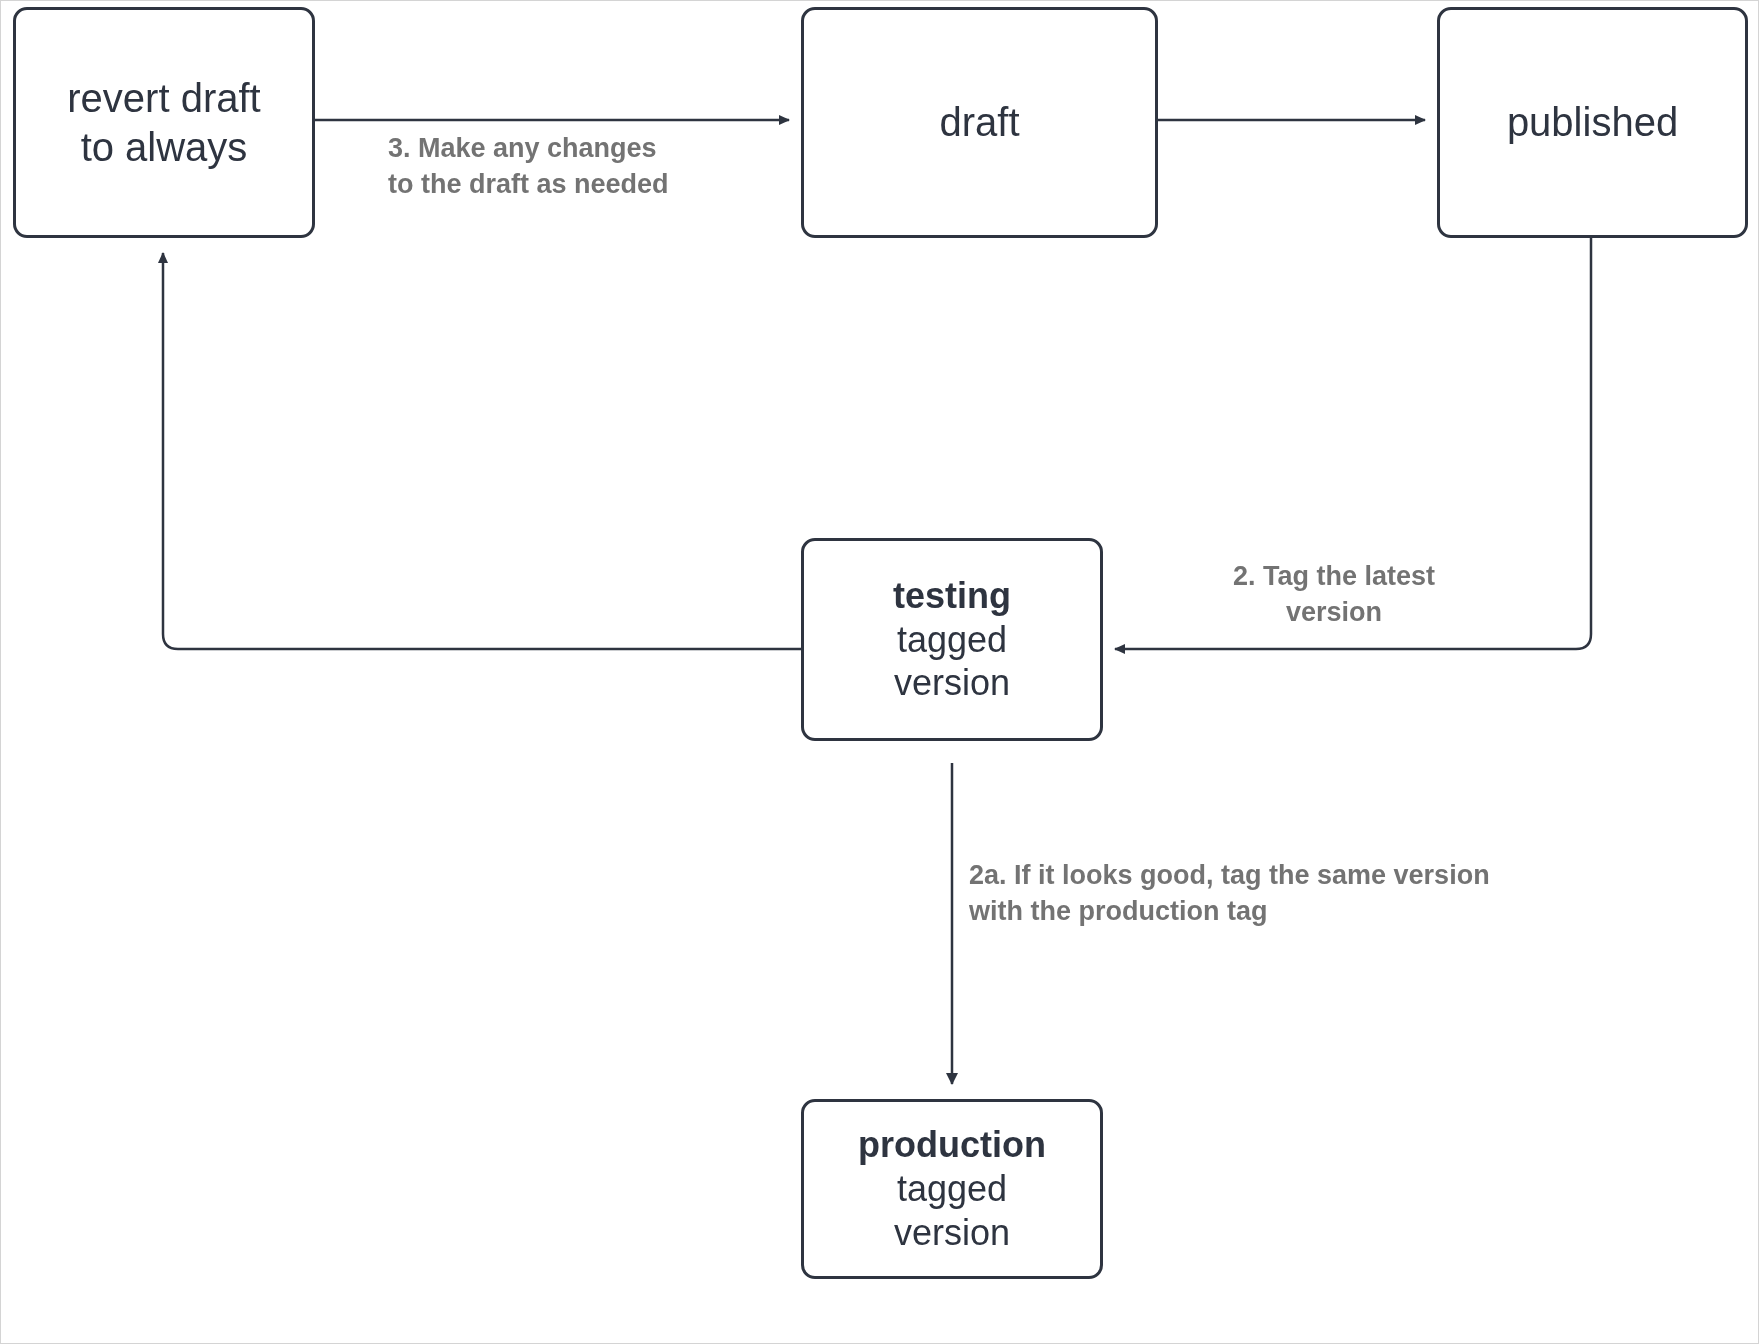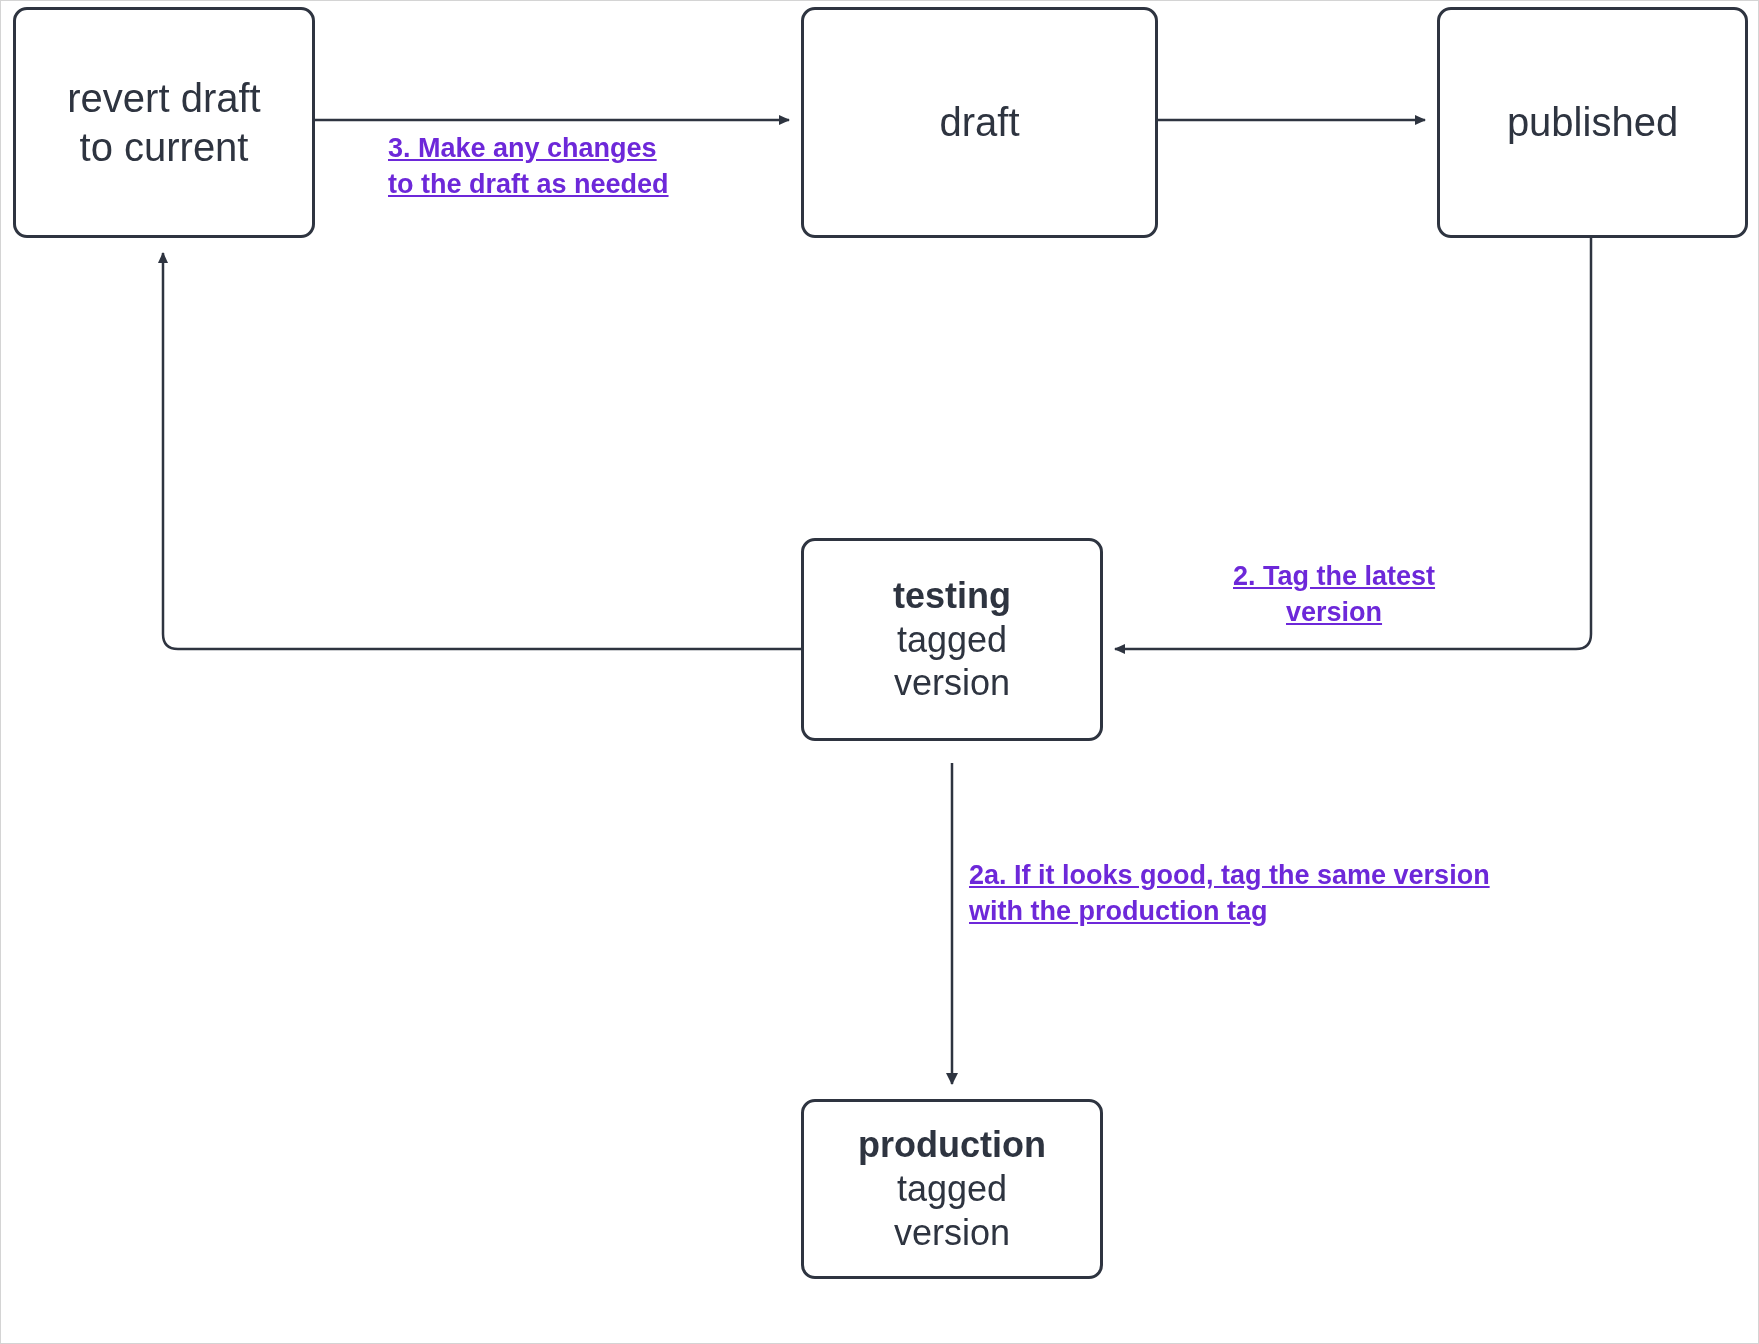--- a/index.html
+++ b/index.html
@@ -49,24 +49,23 @@
   .node .ln.strong { font-weight: 700; }
 
   #node-revert { left: 12px;  top: 6px;   width: 302px; height: 231px;  font-size: 40px; }
   #node-draft  { left: 800px; top: 6px;   width: 357px; height: 231px;  font-size: 40px; }
   #node-pub    { left: 1436px;top: 6px;   width: 311px; height: 231px;  font-size: 40px; }
   #node-test   { left: 800px; top: 537px; width: 302px; height: 203px;  font-size: 36px; }
   #node-prod   { left: 800px; top: 1098px;width: 302px; height: 180px;  font-size: 36px; }
 
   .edge-label {
     position: absolute;
-    color: #6d28d9;
+    color: #737373;
     line-height: 1.33;
     white-space: pre-line;
-    text-decoration: underline;
   }
   .edge-label.bold { font-weight: 700; font-size: 27px; }
   .edge-label.light { font-weight: 400; font-size: 26px; }
 
   #lbl-3     { left: 387px;  top: 130px; }
   #lbl-latest{ left: 1140px; top: 131px; }
   #lbl-1     { left: 1232px; top: 558px; text-align: center; }
   #lbl-2b    { left: 172px;  top: 658px; }
   #lbl-2a    { left: 968px;  top: 857px; }
 </style>
@@ -97,21 +96,21 @@
 
     <path d="M1590,237 L 1590,633 Q 1590,648 1575,648 L 1114,648" fill="none" stroke="#2e3440" stroke-width="2.5" marker-end="url(#ah-left)"></path>
 
     <path d="M800,648 L 177,648 Q 162,648 162,633 L 162,252" fill="none" stroke="#2e3440" stroke-width="2.5" marker-end="url(#ah-up)"></path>
 
     <path d="M951,762 L 951,1083" fill="none" stroke="#2e3440" stroke-width="2.5" marker-end="url(#ah-down)"></path>
   </svg>
 
   <div class="node plain" id="node-revert">
     <span class="ln">revert draft</span>
-    <span class="ln">to current</span>
+    <span class="ln">to always</span>
   </div>
 
   <div class="node plain" id="node-draft">
     <span class="ln">draft</span>
   </div>
 
   <div class="node plain" id="node-pub">
     <span class="ln">published</span>
   </div>
 

